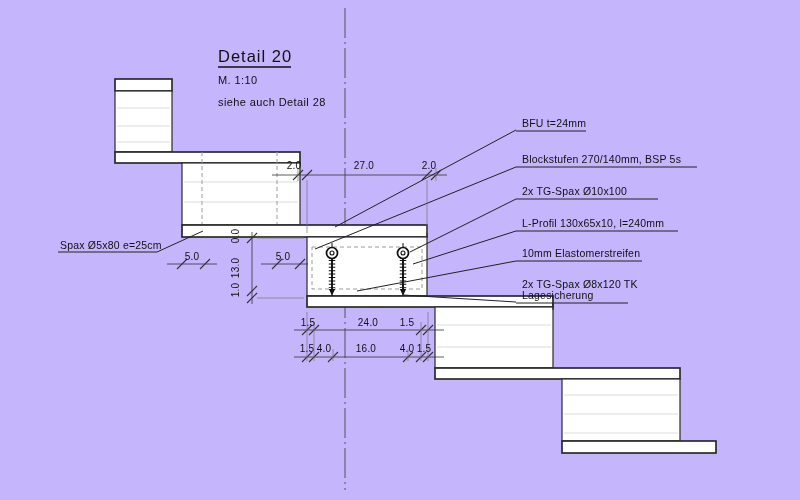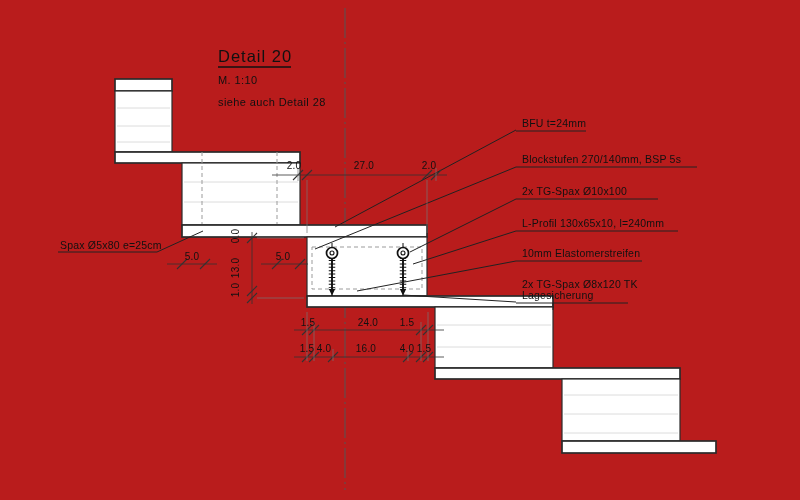--- a/index.html
+++ b/index.html
@@ -1,16 +1,16 @@
 <!DOCTYPE html>
 <html><head>
 <meta charset="utf-8">
 <style>
   html,body{margin:0;padding:0;background:#ffffff;}
-  .sheet{position:relative;width:800px;height:500px;background:#b91c1c;overflow:hidden;}
+  .sheet{position:relative;width:800px;height:500px;background:#c4b5fd;overflow:hidden;}
   svg{display:block;}
   text{font-family:"Liberation Sans", sans-serif;fill:#111;}
   .t-title{font-size:16.5px;letter-spacing:1px;}
   .t-sub{font-size:11px;letter-spacing:0.4px;}
   .t-note{font-size:10.5px;letter-spacing:0.2px;}
   .t-dim{font-size:10px;letter-spacing:0.2px;}
   .geo{stroke:#2b2b2b;fill:#ffffff;}
   .slab{stroke-width:1.7;}
   .block{stroke-width:1.2;}
   .grain{stroke:#dcdcdc;stroke-width:1;}

